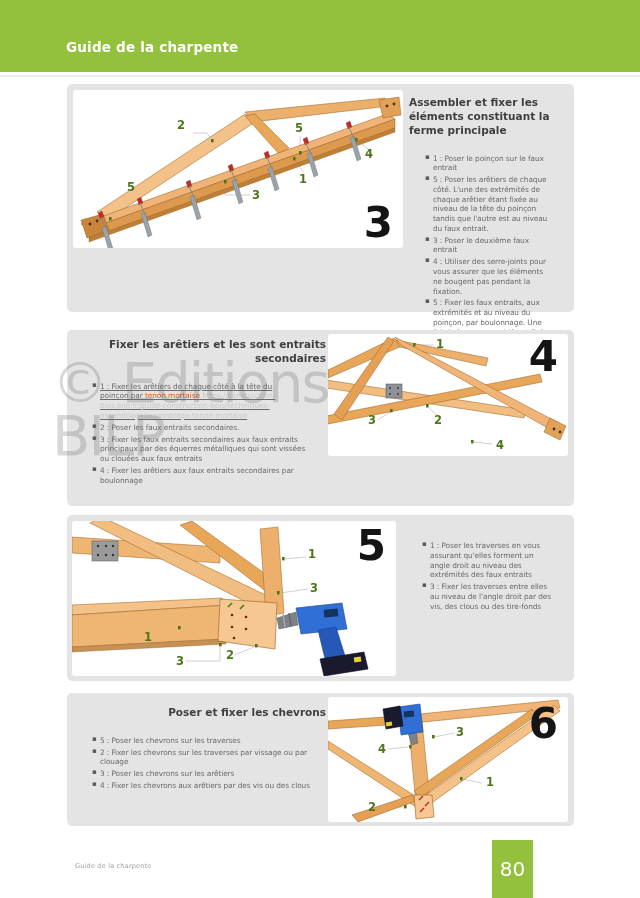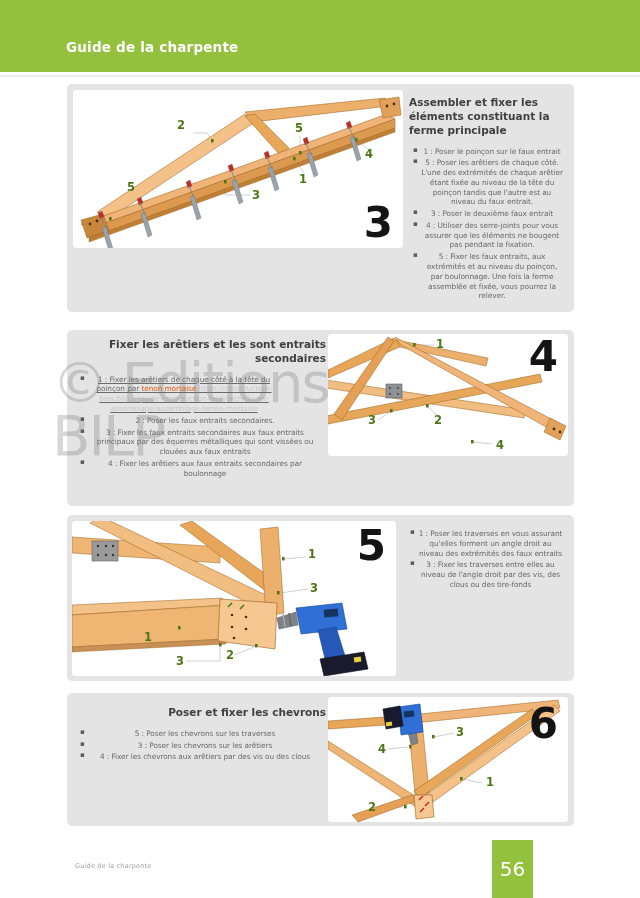--- a/index.html
+++ b/index.html
@@ -36,21 +36,21 @@
 
   .text-col { position:absolute; }
   #panel3 .text-col { left:342px; top:12px; width:158px; }
   #panel4 .text-col { left:9px;   top:8px;  width:250px; }
   #panel5 .text-col { left:339px; top:10px; width:161px; }
   #panel6 .text-col { left:9px;   top:13px; width:250px; }
 
   .panel-title { font-size:10.5px; font-weight:bold; color:#3F3F3F; line-height:1.32; margin:0 0 9px 0; }
   .right-align { text-align:right; }
 
-  .bullets { list-style:none; margin:4px; padding:0; font-size:7.4px; color:#6A6A6A; line-height:1.32; letter-spacing:-0.1px;text-align:center; }
+  .bullets { list-style:none; margin:16px; padding:0; font-size:7.4px; color:#6A6A6A; line-height:1.32; letter-spacing:-0.1px; }
   .bullets li { position:relative; padding-left:8px; margin-bottom:2px; }
   .bullets li::before { content:"▪"; position:absolute; left:0; top:-1px; font-size:7px; color:#5A5A5A; }
   .li-narrow { max-width:192px;text-decoration:underline; }
   .link { color:#E65A0C; text-decoration:none; cursor:pointer; }
   .url { color:#C8C8C8; }
 
   
   .watermark {
     position:absolute; left:52px; top:356px; z-index:5; pointer-events:none;
     font-weight:normal; font-size:56px; line-height:0.95; letter-spacing:-2px;
@@ -295,20 +295,21 @@
         <li>3 : Fixer les traverses entre elles au niveau de l'angle droit par des vis, des clous ou des tire-fonds</li>
       </ul>
     </div>
   </section>
 
   <section class="panel" id="panel6">
     <div class="text-col">
       <h3 class="panel-title right-align">Poser et fixer les chevrons</h3>
       <ul class="bullets">
         <li>5 : Poser les chevrons sur les traverses</li>
+        <li>2 : Fixer les chevrons sur les traverses par vissage ou par clouage</li>
         <li>3 : Poser les chevrons sur les arêtiers</li>
         <li>4 : Fixer les chevrons aux arêtiers par des vis ou des clous</li>
       </ul>
     </div>
     <div class="figure" id="fig6">
       <svg width="240" height="125" viewBox="0 0 240 125">
         <g stroke="#CBCBCB" stroke-width="0.9" fill="none">
           <polyline points="126,36 106,40"></polyline>
             <polyline points="60,52 80,50"></polyline>
           <polyline points="154,86 134,82"></polyline>
@@ -352,16 +353,16 @@
     </div>
   </section>
 
   <div class="watermark">
     <div>© Editions</div>
     <div>BILP</div>
   </div>
 
   <div class="footer-text">Guide de la charpente</div>
   <div class="page-number-box">
-    <span>56</span>
+    <span>80</span>
   </div>
 
 </div>
 
 </body></html>

